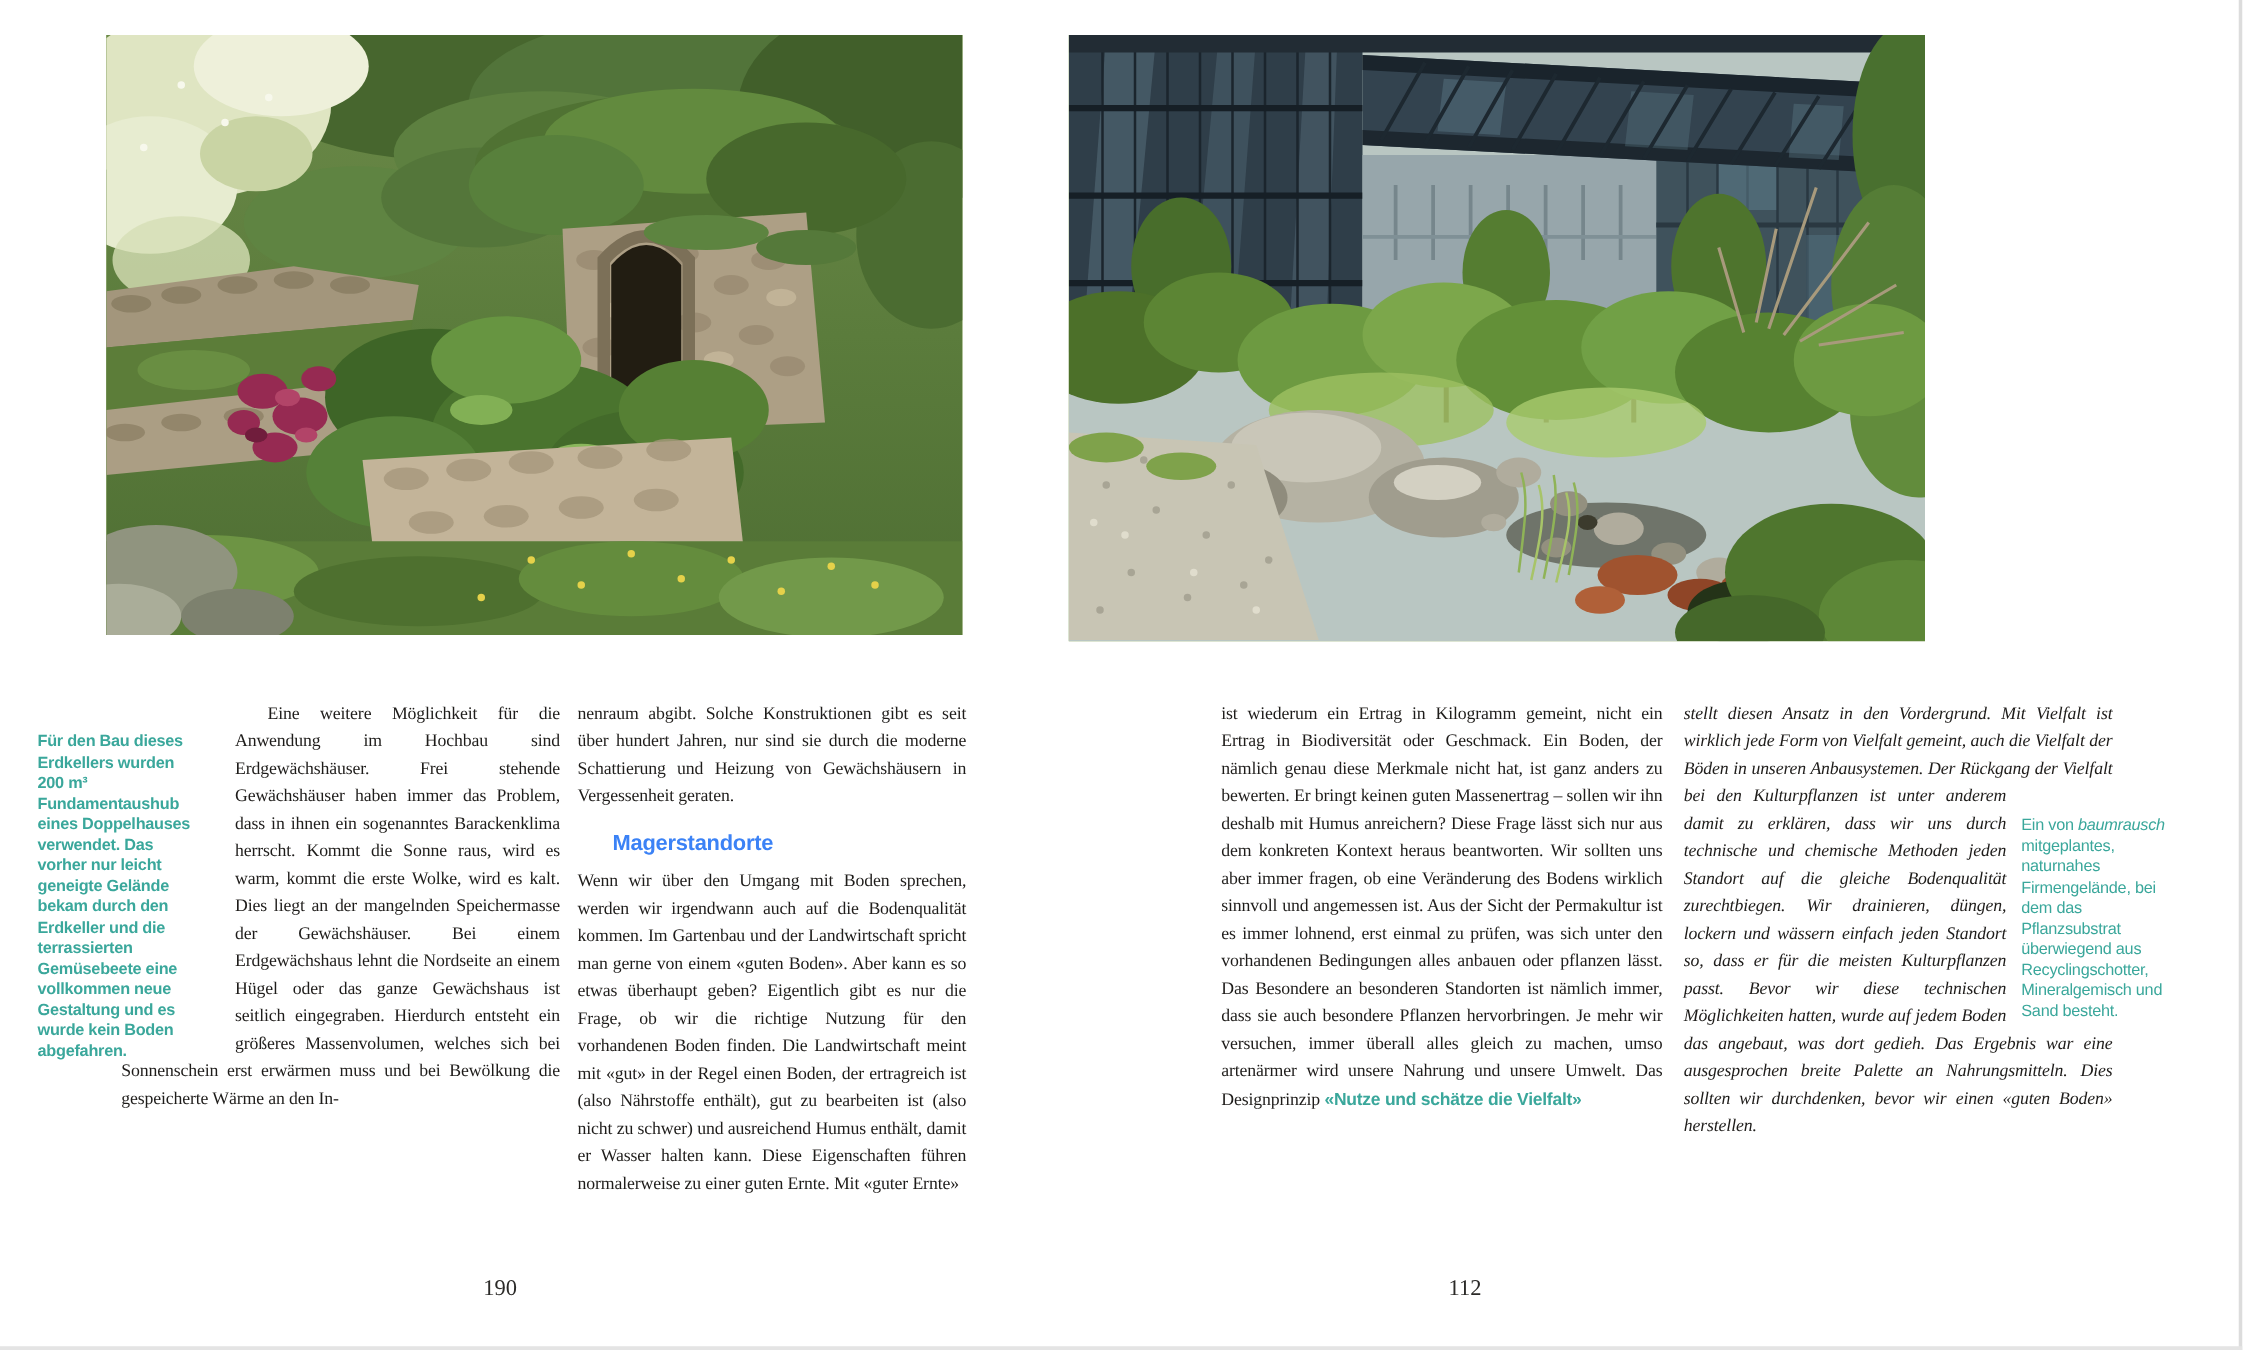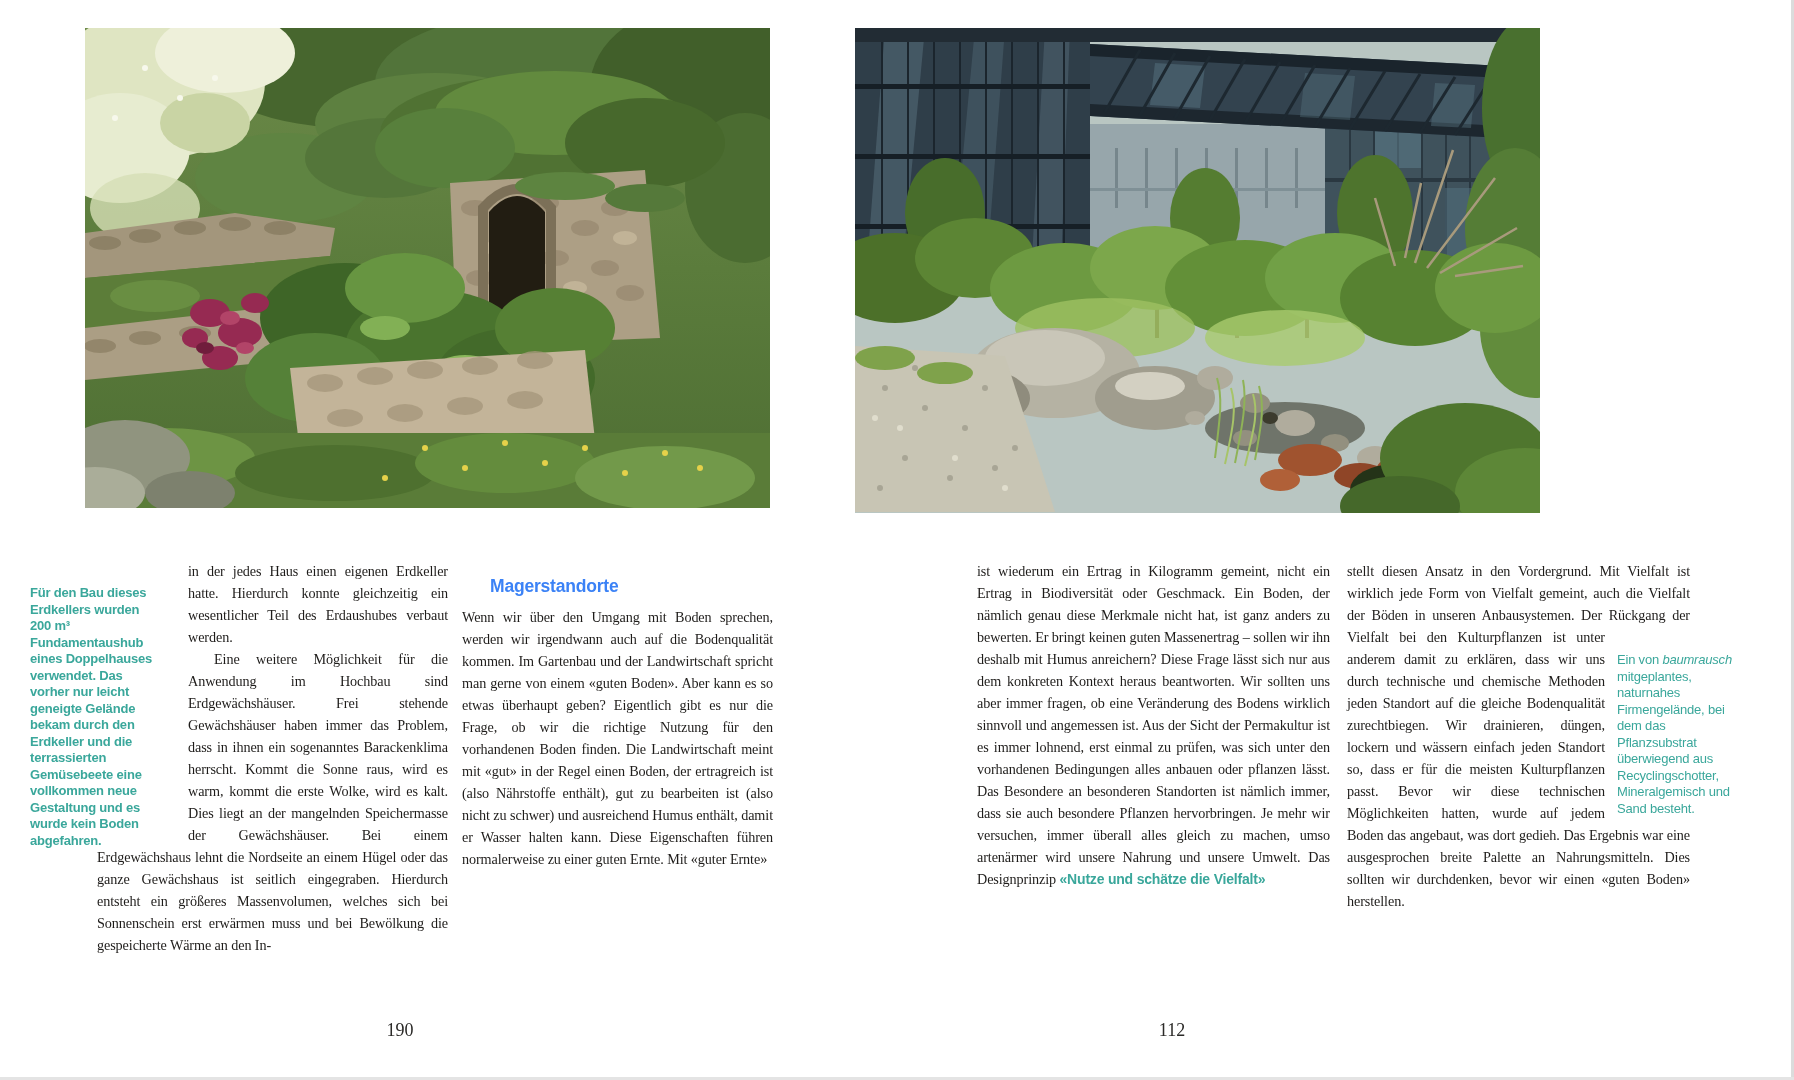--- a/index.html
+++ b/index.html
@@ -10,21 +10,21 @@
   }
   .photo{position:absolute;overflow:hidden;background:#7e9a55;}
   #photo-left{left:85px;top:28px;width:685px;height:480px;}
   #photo-right{left:855px;top:28px;width:685px;height:485px;}
   .photo svg{display:block;width:100%;height:100%;}
 
   .col{position:absolute;}
   #lcol1{left:97px;top:560px;width:351px;}
   #lcol2{left:462px;top:560px;width:311px;}
   #rcol1{left:977px;top:560px;width:353px;}
-  #rcol2{left:1347px;top:560px;width:343px;}
+  #rcol2{left:1347px;top:560px;width:343px;font-style:italic;}
 
   .bt{
     margin:0;
     font-size:14.2px;line-height:22px;
     text-align:justify;letter-spacing:-0.1px;
     color:#1e1c1a;
     hyphens:auto;-webkit-hyphens:auto;
   }
   .bt.ind{text-indent:26px;}
 
@@ -328,25 +328,25 @@
     <ellipse cx="670" cy="465" rx="70" ry="45" fill="#5d8737"></ellipse>
     <ellipse cx="545" cy="478" rx="60" ry="30" fill="#45682a"></ellipse>
   </g>
 </svg>
 </div>
 
 <div class="note" id="note-left">Für den Bau dieses Erdkellers wurden 200 m³ Fundamentaushub eines Doppelhauses verwendet. Das vorher nur leicht geneigte Gelände bekam durch den Erdkeller und die terrassierten Gemüsebeete eine vollkommen neue Gestaltung und es wurde kein Boden abgefahren.</div>
 
 <div class="col" id="lcol1">
   <span class="notch-l"></span>
-  <p class="bt">in der jedes Haus einen eigenen Erdkeller hatte. Hierdurch konnte gleichzeitig ein wesentlicher Teil des Erdaushubes verbaut werden.</p>
   <p class="bt ind">Eine weitere Möglichkeit für die Anwendung im Hochbau sind Erdgewächshäuser. Frei stehende Gewächshäuser haben immer das Problem, dass in ihnen ein sogenanntes Barackenklima herrscht. Kommt die Sonne raus, wird es warm, kommt die erste Wolke, wird es kalt. Dies liegt an der mangelnden Speichermasse der Gewächshäuser. Bei einem Erdgewächshaus lehnt die Nordseite an einem Hügel oder das ganze Gewächshaus ist seitlich eingegraben. Hierdurch entsteht ein größeres Massenvolumen, welches sich bei Sonnenschein erst erwärmen muss und bei Bewölkung die gespeicherte Wärme an den In-</p>
 </div>
 
 <div class="col" id="lcol2">
+  <p class="bt">nenraum abgibt. Solche Konstruktionen gibt es seit über hundert Jahren, nur sind sie durch die moderne Schattierung und Heizung von Gewächshäusern in Vergessenheit geraten.</p>
   <h2 class="hd">Magerstandorte</h2>
   <p class="bt">Wenn wir über den Umgang mit Boden sprechen, werden wir irgendwann auch auf die Bodenqualität kommen. Im Gartenbau und der Landwirtschaft spricht man gerne von einem «guten Boden». Aber kann es so etwas überhaupt geben? Eigentlich gibt es nur die Frage, ob wir die richtige Nutzung für den vorhandenen Boden finden. Die Landwirtschaft meint mit «gut» in der Regel einen Boden, der ertragreich ist (also Nährstoffe enthält), gut zu bearbeiten ist (also nicht zu schwer) und ausreichend Humus enthält, damit er Wasser halten kann. Diese Eigenschaften führen normalerweise zu einer guten Ernte. Mit «guter Ernte»</p>
 </div>
 
 <div class="col" id="rcol1">
   <p class="bt"><span>ist wiederum ein Ertrag in Kilogramm gemeint, nicht ein Ertrag in Biodiversität oder Geschmack. Ein Boden, der nämlich genau diese Merkmale nicht hat, ist ganz anders zu bewerten. Er bringt keinen guten Massenertrag – sollen wir ihn deshalb mit Humus anreichern? Diese Frage lässt sich nur aus dem konkreten Kontext heraus beantworten. Wir sollten uns aber immer fragen, ob eine Veränderung des Bodens wirklich sinnvoll und angemessen ist. Aus der Sicht der Permakultur ist es immer lohnend, erst einmal zu prüfen, was sich unter den vorhandenen Bedingungen alles anbauen oder pflanzen lässt. Das Besondere an besonderen Standorten ist nämlich immer, dass sie auch besondere Pflanzen hervorbringen. Je mehr wir versuchen, immer überall alles gleich zu machen, umso artenärmer wird unsere Nahrung und unsere Umwelt. Das Designprinzip </span><span class="accent">«Nutze und schätze die Vielfalt»</span></p>
 </div>
 
 <div class="col" id="rcol2">
   <span class="notch-r"></span>

